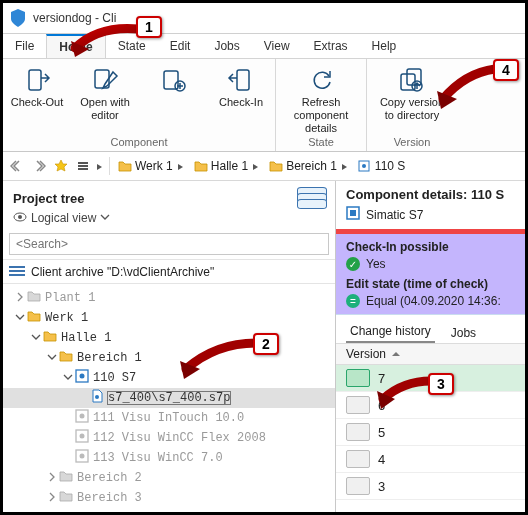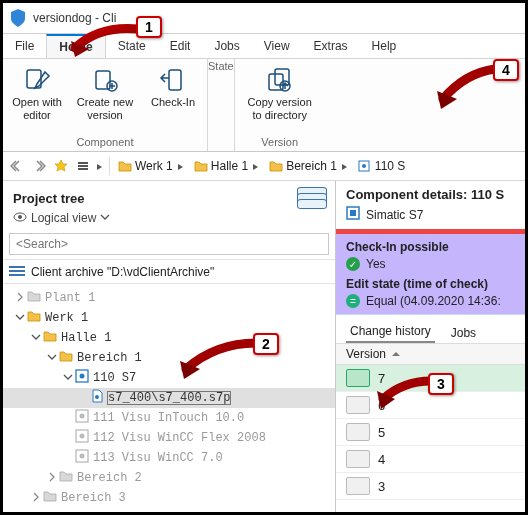--- a/index.html
+++ b/index.html
@@ -282,49 +282,68 @@
       <div class="menu-item">Extras</div>
       <div class="menu-item">Help</div>
     </div>
 
   <div class="ribbon" id="ribbon">
       <div class="ribbon-group">
         <div class="ribbon-items">
           <div class="ribbon-btn">
             <div class="ico">
               <svg width="28" height="28">
+                <rect x="6" y="4" width="12" height="20" stroke="#1d4f7b" stroke-width="1.5" fill="none" rx="2"></rect>
+                <path d="M18 12 H26 M22 8 L26 12 L22 16" stroke="#1d4f7b" stroke-width="1.5" fill="none"></path>
+              </svg>
+            </div>
+            <div>Check-Out</div>
+          </div>
+          <div class="ribbon-btn">
+            <div class="ico">
+              <svg width="28" height="28">
                 <rect x="4" y="4" width="14" height="18" stroke="#1d4f7b" stroke-width="1.5" fill="none" rx="2"></rect>
                 <path d="M22 6 L26 10 L16 20 L12 22 L14 18 Z" stroke="#1d4f7b" stroke-width="1.5" fill="none"></path>
               </svg>
             </div>
             <div>Open with<br>editor</div>
           </div>
           <div class="ribbon-btn">
             <div class="ico">
               <svg width="28" height="28">
                 <rect x="5" y="5" width="14" height="18" stroke="#1d4f7b" stroke-width="1.5" fill="none" rx="2"></rect>
                 <circle cx="21" cy="20" r="5" stroke="#1d4f7b" stroke-width="1.5" fill="none"></circle>
                 <path d="M21 17 V23 M18 20 H24" stroke="#1d4f7b" stroke-width="1.5" fill="none"></path>
               </svg>
             </div>
-            <div>Create new<br>version</div>
           </div>
           <div class="ribbon-btn">
             <div class="ico">
               <svg width="28" height="28">
                 <rect x="10" y="4" width="12" height="20" stroke="#1d4f7b" stroke-width="1.5" fill="none" rx="2"></rect>
                 <path d="M2 12 H10 M6 8 L2 12 L6 16" stroke="#1d4f7b" stroke-width="1.5" fill="none"></path>
               </svg>
             </div>
             <div>Check-In</div>
           </div>
         </div>
         <div class="ribbon-group-label">Component</div>
       </div>
       <div class="ribbon-group">
+        <div class="ribbon-items">
+          <div class="ribbon-btn wide">
+            <div class="ico">
+              <svg width="28" height="28">
+                <path d="M22 10 A8 8 0 1 0 23 16" stroke="#1d4f7b" stroke-width="1.5" fill="none"></path>
+                <path d="M23 5 V11 H17" stroke="#1d4f7b" stroke-width="1.5" fill="none"></path>
+              </svg>
+            </div>
+            <div>Refresh component<br>details</div>
+          </div>
+        </div>
         <div class="ribbon-group-label">State</div>
       </div>
       <div class="ribbon-group">
         <div class="ribbon-items">
           <div class="ribbon-btn wide">
             <div class="ico">
               <svg width="28" height="28">
                 <rect x="3" y="8" width="14" height="16" stroke="#1d4f7b" stroke-width="1.5" fill="none" rx="2"></rect>
                 <rect x="9" y="3" width="14" height="16" stroke="#1d4f7b" stroke-width="1.5" fill="none" rx="2"></rect>
                 <circle cx="19" cy="20" r="5" stroke="#1d4f7b" stroke-width="1.5" fill="none"></circle>
@@ -547,21 +566,21 @@
             <span class="tw"><svg width="10" height="10">
                 <path d="M3 1 L7 5 L3 9" fill="none" stroke="#888" stroke-width="1.3"></path>
               </svg></span>
             <span class="tree-label-wrapper">
               <span><svg width="14" height="12">
                   <path d="M1 2 H5 L7 4 H13 V11 H1 Z" fill="#d8d8d8" stroke="#aaa" stroke-width="0.8"></path>
                 </svg></span>
               <span class="tree-label">Bereich 2</span>
             </span>
           </div>
-          <div class="tree-row dim" style="padding-left: 26px;">
+          <div class="tree-row dim" style="padding-left: 42px;">
             <span class="tw"><svg width="10" height="10">
                 <path d="M3 1 L7 5 L3 9" fill="none" stroke="#888" stroke-width="1.3"></path>
               </svg></span>
             <span class="tree-label-wrapper">
               <span><svg width="14" height="12">
                   <path d="M1 2 H5 L7 4 H13 V11 H1 Z" fill="#d8d8d8" stroke="#aaa" stroke-width="0.8"></path>
                 </svg></span>
               <span class="tree-label">Bereich 3</span>
             </span>
           </div>

